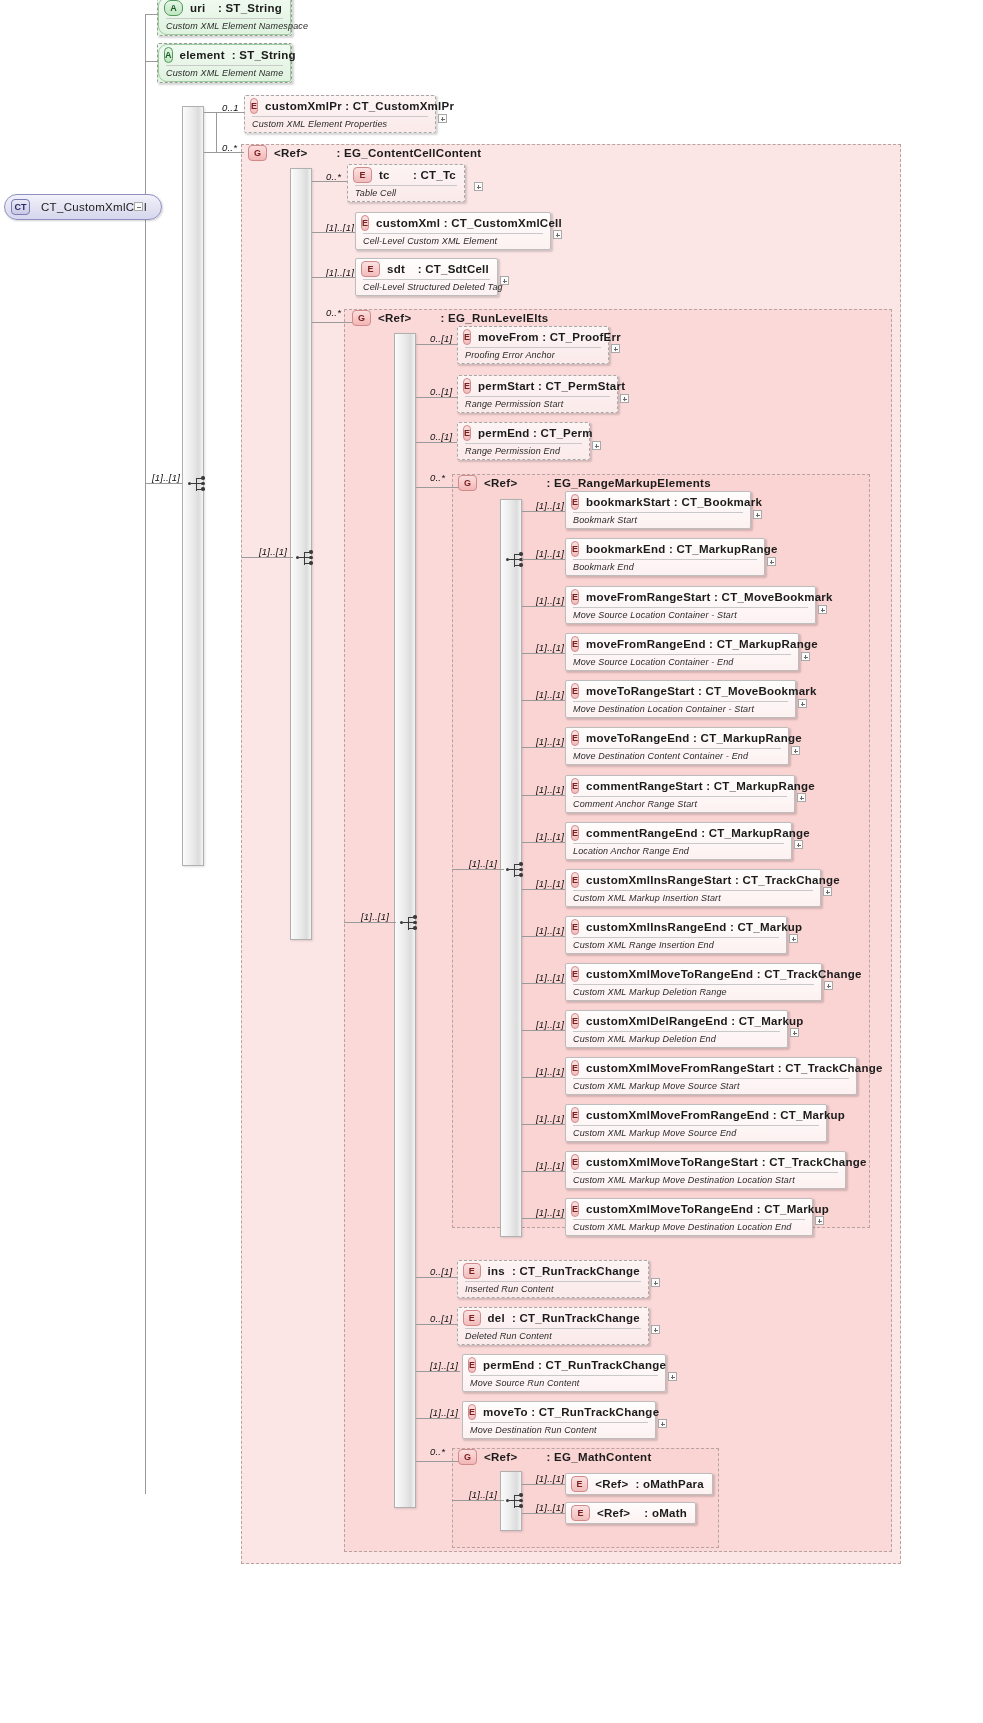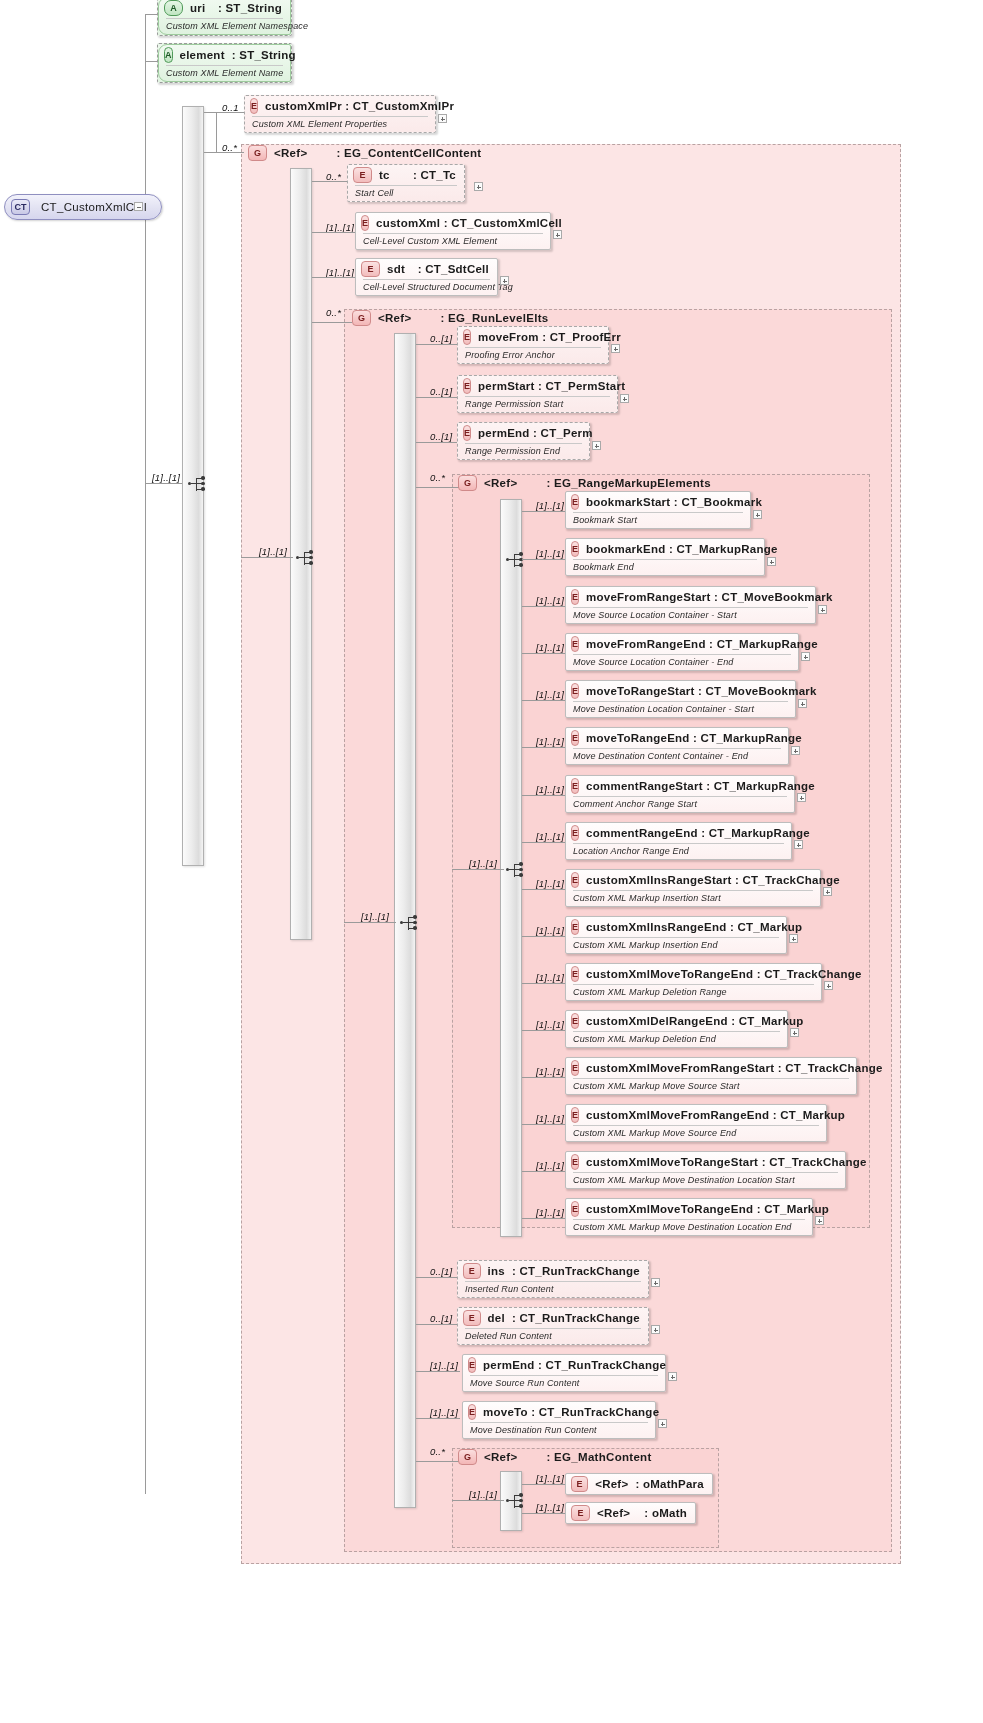--- a/index.html
+++ b/index.html
@@ -306,21 +306,21 @@
 
   <div class="card" style="left:326px;top:171px;">0..*</div>
   <div class="hl" style="left:312px;top:181px;width:36px;"></div>
   <div class="node opt" style="left:347px;top:164px;width:118px;">
     <div class="hdr">
       <span class="badge badge-e">E</span>
       <span class="nm">tc</span>
       <span class="ty" style="margin-left:auto;">: CT_Tc</span>
     </div>
     <div class="sep"></div>
-    <div class="doc">Start Cell</div>
+    <div class="doc">Table Cell</div>
   </div>
   <div class="plus" style="left:474px;top:182px;"></div>
 
   <div class="card" style="left:326px;top:222px;">[1]..[1]</div>
   <div class="hl" style="left:312px;top:232px;width:44px;"></div>
   <div class="node req" style="left:355px;top:212px;width:196px;">
     <div class="hdr">
       <span class="badge badge-e">E</span>
       <span class="nm">customXml : CT_CustomXmlCell</span>
     </div>
@@ -331,21 +331,21 @@
 
   <div class="card" style="left:326px;top:267px;">[1]..[1]</div>
   <div class="hl" style="left:312px;top:277px;width:44px;"></div>
   <div class="node req" style="left:355px;top:258px;width:143px;">
     <div class="hdr">
       <span class="badge badge-e">E</span>
       <span class="nm">sdt</span>
       <span class="ty" style="margin-left:auto;">: CT_SdtCell</span>
     </div>
     <div class="sep"></div>
-    <div class="doc">Cell-Level Structured Document Tag</div>
+    <div class="doc">Cell-Level Structured Deleted Tag</div>
   </div>
   <div class="plus" style="left:500px;top:276px;"></div>
 
   <div class="card" style="left:326px;top:307px;">0..*</div>
   <div class="hl" style="left:312px;top:322px;width:40px;"></div>
   <div class="grp-hdr" style="left:352px;top:310px;">
     <span class="badge badge-g">G</span>
     <span class="gref">&lt;Ref&gt;</span>
     <span class="gty" style="margin-left:22px;">: EG_RunLevelElts</span>
   </div>
@@ -544,21 +544,21 @@
   <div class="plus" style="left:823px;top:887px;"></div>
 
   <div class="card" style="left:536px;top:925px;">[1]..[1]</div>
   <div class="hl" style="left:522px;top:936px;width:44px;"></div>
   <div class="node req" style="left:565px;top:916px;width:222px;">
     <div class="hdr">
       <span class="badge badge-e">E</span>
       <span class="nm">customXmlInsRangeEnd : CT_Markup</span>
     </div>
     <div class="sep"></div>
-    <div class="doc">Custom XML Markup Insertion End</div>
+    <div class="doc">Custom XML Range Insertion End</div>
   </div>
   <div class="plus" style="left:789px;top:934px;"></div>
 
   <div class="card" style="left:536px;top:972px;">[1]..[1]</div>
   <div class="hl" style="left:522px;top:983px;width:44px;"></div>
   <div class="node req" style="left:565px;top:963px;width:257px;">
     <div class="hdr">
       <span class="badge badge-e">E</span>
       <span class="nm">customXmlMoveToRangeEnd : CT_TrackChange</span>
     </div>

